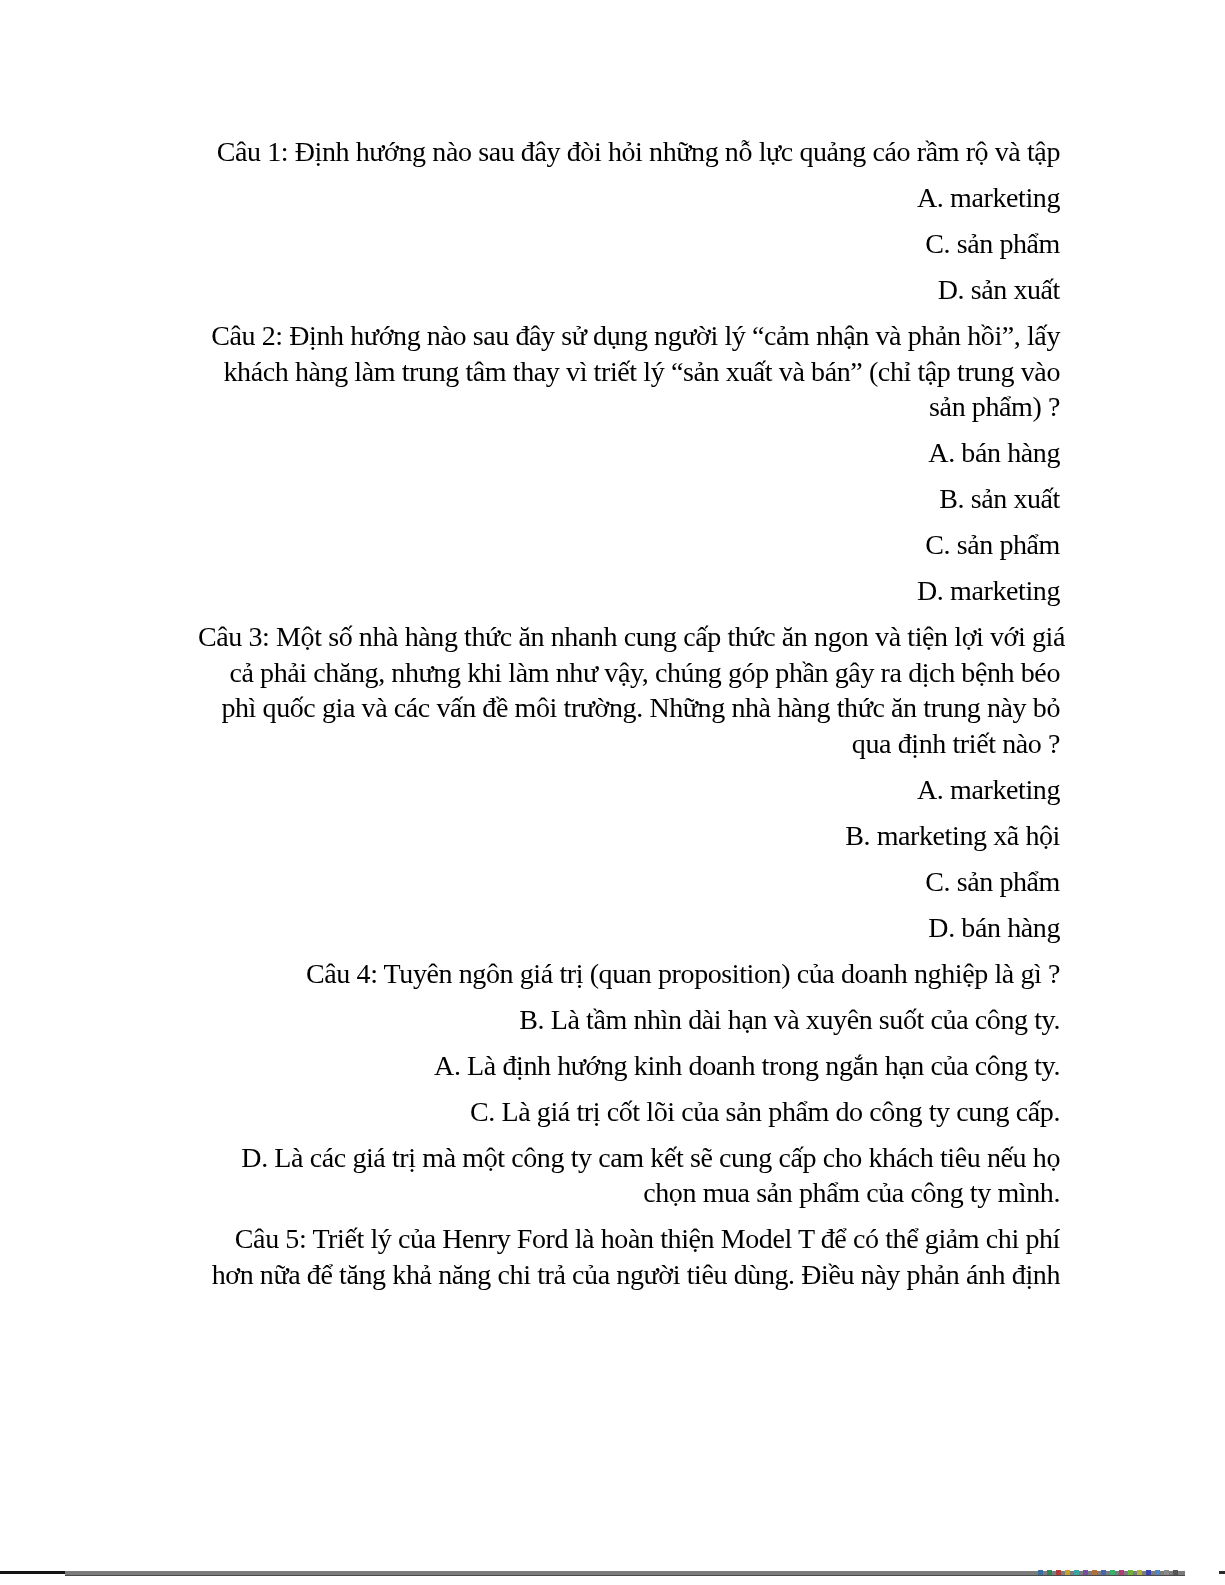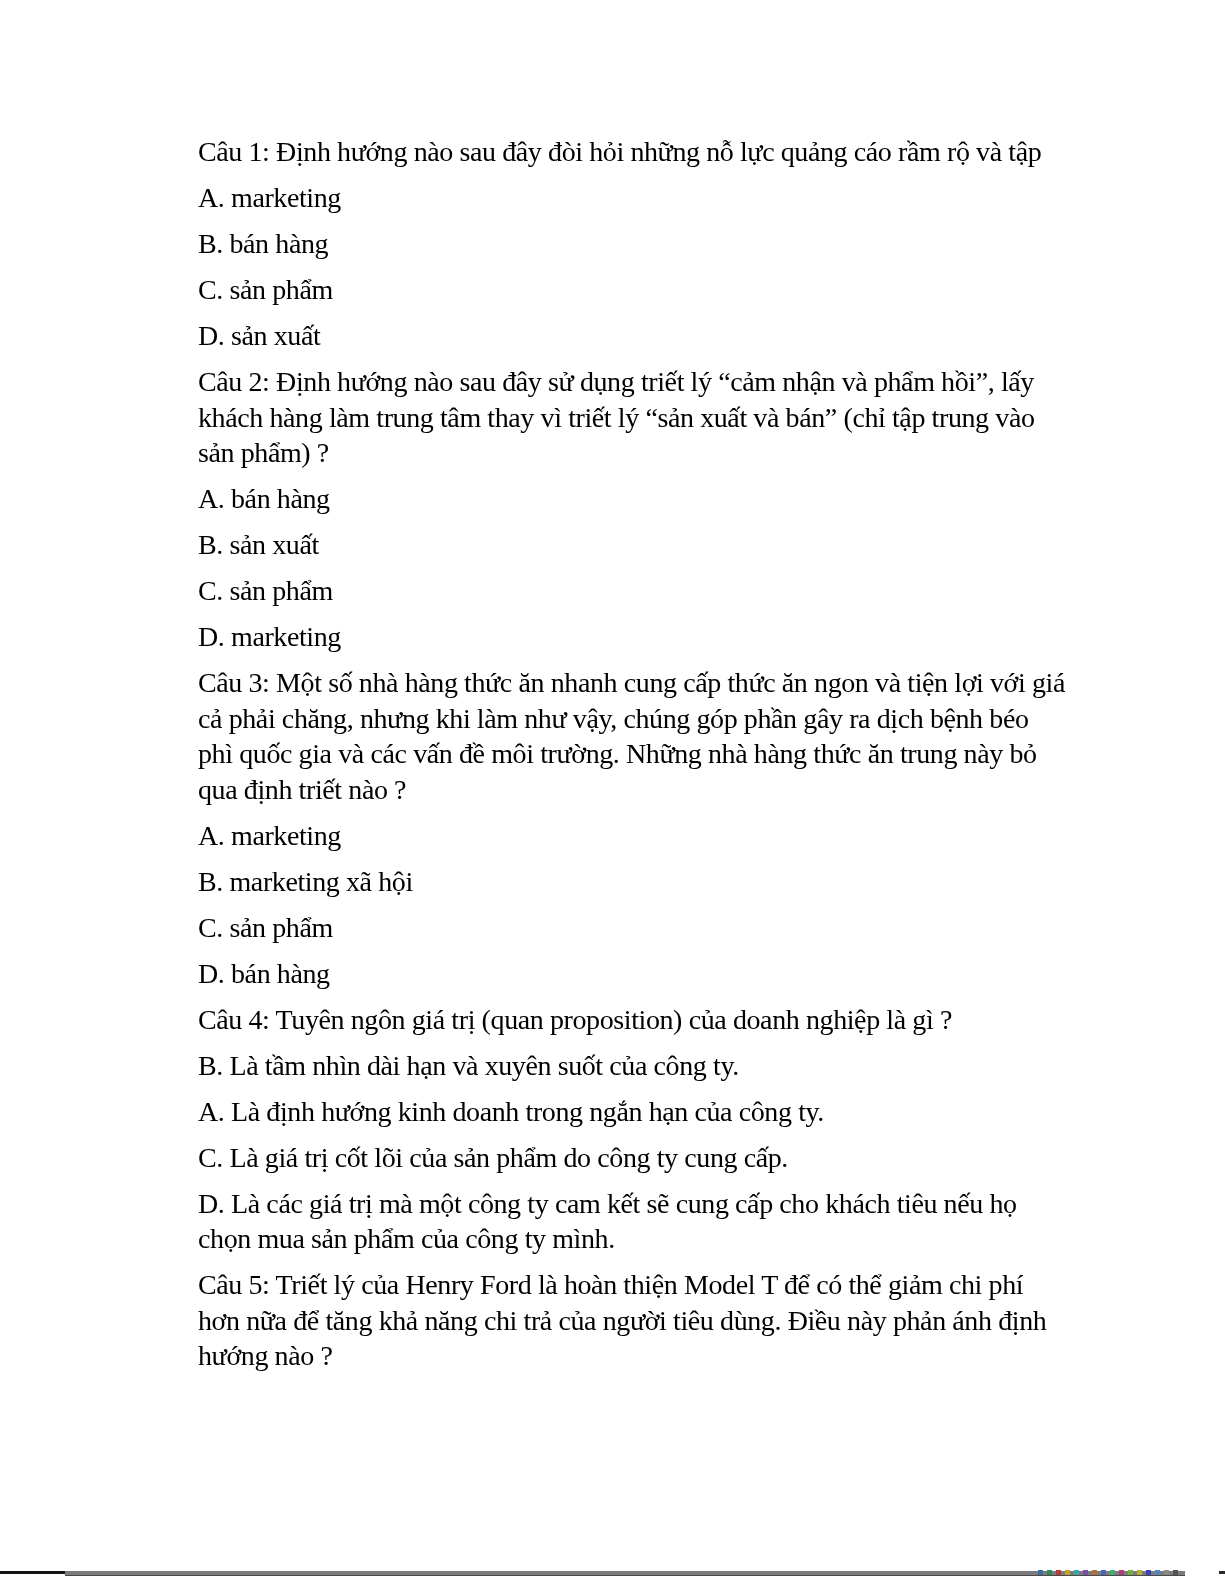--- a/index.html
+++ b/index.html
@@ -15,20 +15,21 @@
     font-family: "Liberation Serif", serif;
   }
   .doc {
     position: absolute;
     left: 198px;
     top: 134px;
     width: 862px;
   }
   .para {
     margin: 0 0 10.5px 0;
+    text-align: right;
   }
   .line {
     font-size: 28px;
     line-height: 35.5px;
     letter-spacing: -0.4px;
     color: #000000;
     white-space: pre;
   }
   .window-edge {
     position: absolute;
@@ -74,30 +75,27 @@
 <body>
 
 <div class="doc">
     <div class="para">
       <div class="line">Câu 1: Định hướng nào sau đây đòi hỏi những nỗ lực quảng cáo rầm rộ và tập</div>
     </div>
     <div class="para">
       <div class="line">A. marketing</div>
     </div>
     <div class="para">
-      <div class="line">B. bán hàng</div>
-    </div>
-    <div class="para">
       <div class="line">C. sản phẩm</div>
     </div>
     <div class="para">
       <div class="line">D. sản xuất</div>
     </div>
     <div class="para">
-      <div class="line">Câu 2: Định hướng nào sau đây sử dụng triết lý “cảm nhận và phẩm hồi”, lấy</div>
+      <div class="line">Câu 2: Định hướng nào sau đây sử dụng người lý “cảm nhận và phản hồi”, lấy</div>
       <div class="line">khách hàng làm trung tâm thay vì triết lý “sản xuất và bán” (chỉ tập trung vào</div>
       <div class="line">sản phẩm) ?</div>
     </div>
     <div class="para">
       <div class="line">A. bán hàng</div>
     </div>
     <div class="para">
       <div class="line">B. sản xuất</div>
     </div>
     <div class="para">
@@ -136,21 +134,20 @@
     <div class="para">
       <div class="line">C. Là giá trị cốt lõi của sản phẩm do công ty cung cấp.</div>
     </div>
     <div class="para">
       <div class="line">D. Là các giá trị mà một công ty cam kết sẽ cung cấp cho khách tiêu nếu họ</div>
       <div class="line">chọn mua sản phẩm của công ty mình.</div>
     </div>
     <div class="para">
       <div class="line">Câu 5: Triết lý của Henry Ford là hoàn thiện Model T để có thể giảm chi phí</div>
       <div class="line">hơn nữa để tăng khả năng chi trả của người tiêu dùng. Điều này phản ánh định</div>
-      <div class="line">hướng nào ?</div>
     </div>
   </div>
 
 <div class="window-edge"></div>
 <div class="taskbar-strip"></div>
 <div class="taskbar-icons">
     <span class="speck" style="background: rgb(59, 110, 165);"></span>
     <span class="speck" style="background: rgb(46, 139, 87);"></span>
     <span class="speck" style="background: rgb(178, 59, 59);"></span>
     <span class="speck" style="background: rgb(201, 162, 39);"></span>

